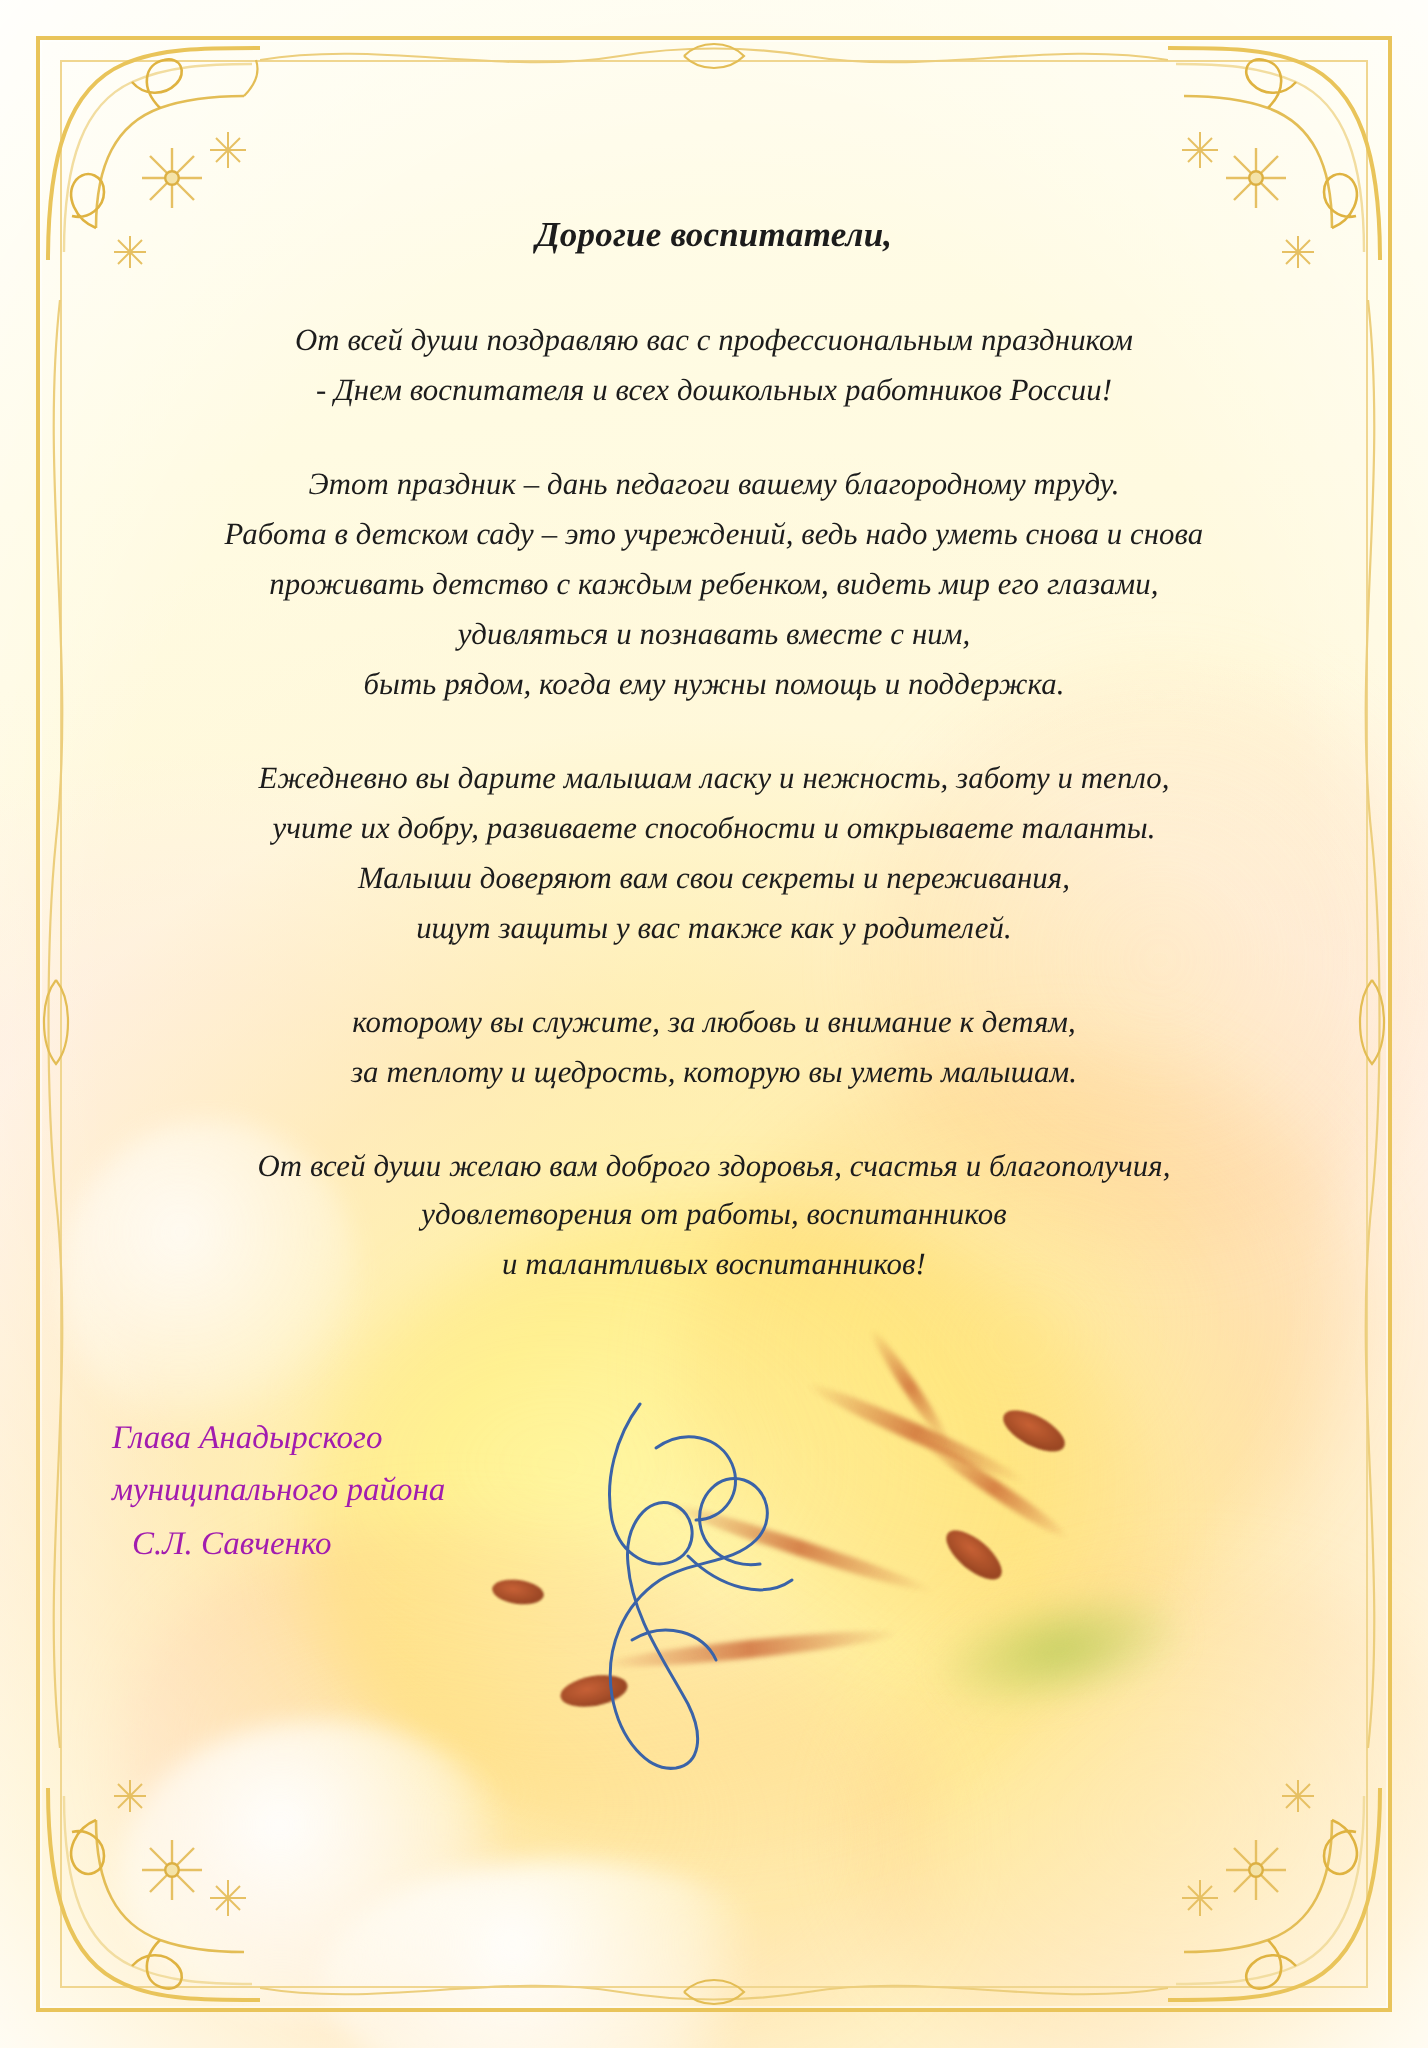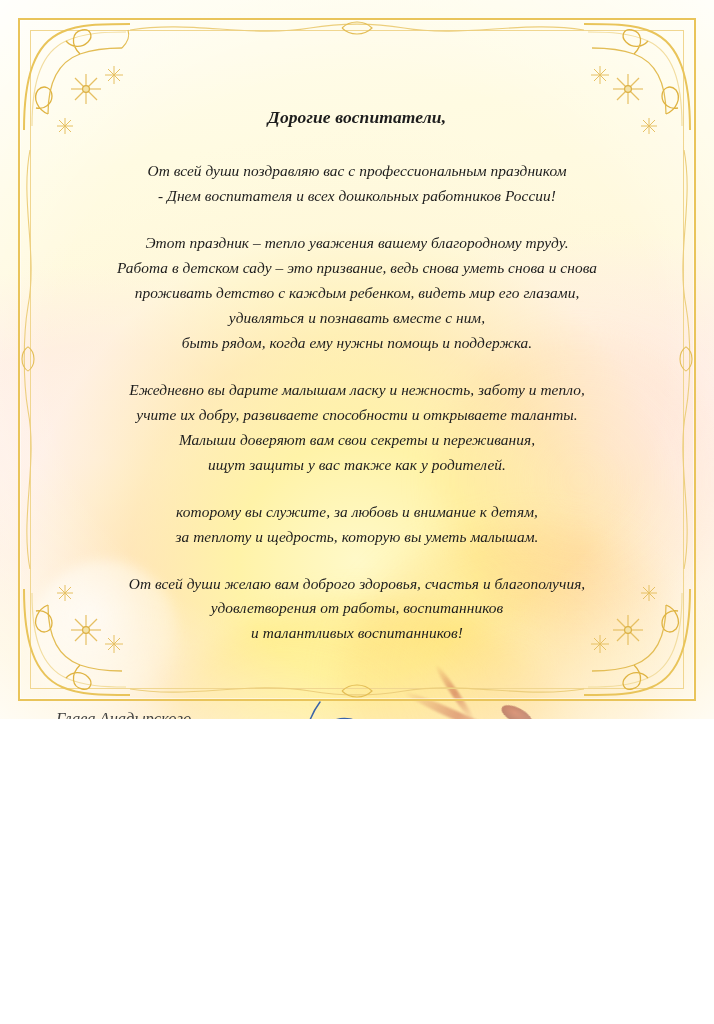--- a/index.html
+++ b/index.html
@@ -10,21 +10,21 @@
   body {
     width: 714px;
     height: 1024px;
     overflow: hidden;
     font-family: "Liberation Serif", serif;
   }
 
   #card {
     position: relative;
     width: 714px;
-    height: 719px;
+    height: 1024px;
     overflow: hidden;
     background: #fffdf2;
   }
 
   
   .bg-base {
     position: absolute;
     inset: 0;
     background:
       radial-gradient(circle at 50% 78%, #fff9c8 0%, #fff3a8 18%, rgba(255,233,150,0.55) 34%, rgba(255,245,205,0.25) 50%, rgba(255,255,250,0) 66%),
@@ -173,21 +173,21 @@
   
   .sign {
     position: absolute;
     left: 56px;
     top: 706px;
     text-align: left;
     font-family: "Liberation Serif", serif;
     font-style: italic;
     font-size: 16.5px;
     line-height: 1.6;
-    color: #404040;
+    color: #a21caf;
   }
   .sign .ln { display: block; white-space: nowrap; }
   .sign .ln.name { padding-left: 10px; font-family: Liberation Serif, serif; }
 
   .autograph {
     position: absolute;
     left: 286px;
     top: 690px;
     width: 130px;
     height: 200px;
@@ -367,22 +367,22 @@
     <h1 class="title">
       <span class="l1">Дорогие воспитатели,</span>
     </h1>
 
     <p class="para">
       <span class="ln">От всей души поздравляю вас с профессиональным праздником</span>
       <span class="ln">- Днем  воспитателя и всех дошкольных работников России!</span>
     </p>
 
     <p class="para">
-      <span class="ln">Этот праздник – тепло уважения вашему благородному труду.</span>
-      <span class="ln">Работа в детском саду – это призвание, ведь снова уметь снова и снова</span>
+      <span class="ln">Этот праздник – дань педагоги вашему благородному труду.</span>
+      <span class="ln">Работа в детском саду – это учреждений, ведь надо уметь снова и снова</span>
       <span class="ln">проживать детство  с каждым ребенком, видеть мир его глазами,</span>
       <span class="ln">удивляться  и познавать вместе с ним,</span>
       <span class="ln">быть рядом, когда ему нужны помощь и поддержка.</span>
     </p>
 
     <p class="para">
       <span class="ln">Ежедневно вы дарите малышам  ласку и нежность, заботу и тепло,</span>
       <span class="ln">учите их добру, развиваете способности и открываете таланты.</span>
       <span class="ln">Малыши доверяют вам свои секреты и переживания,</span>
       <span class="ln">ищут защиты у вас также как у родителей.</span>

